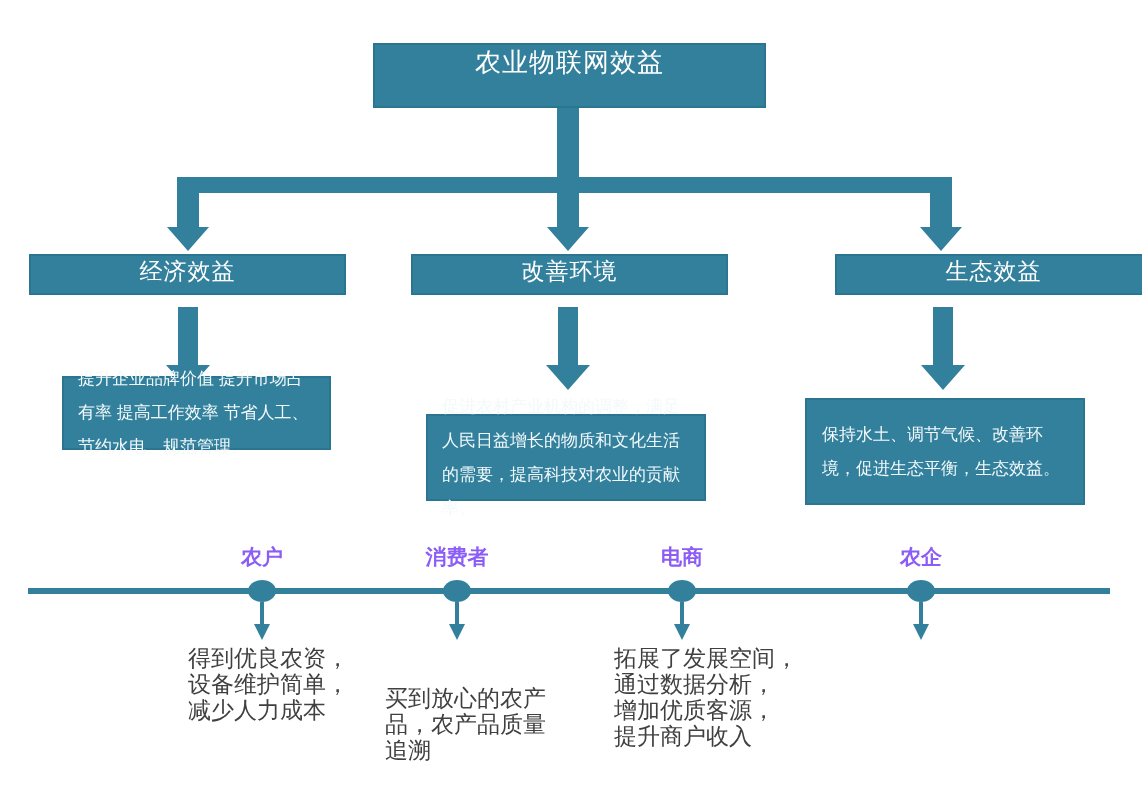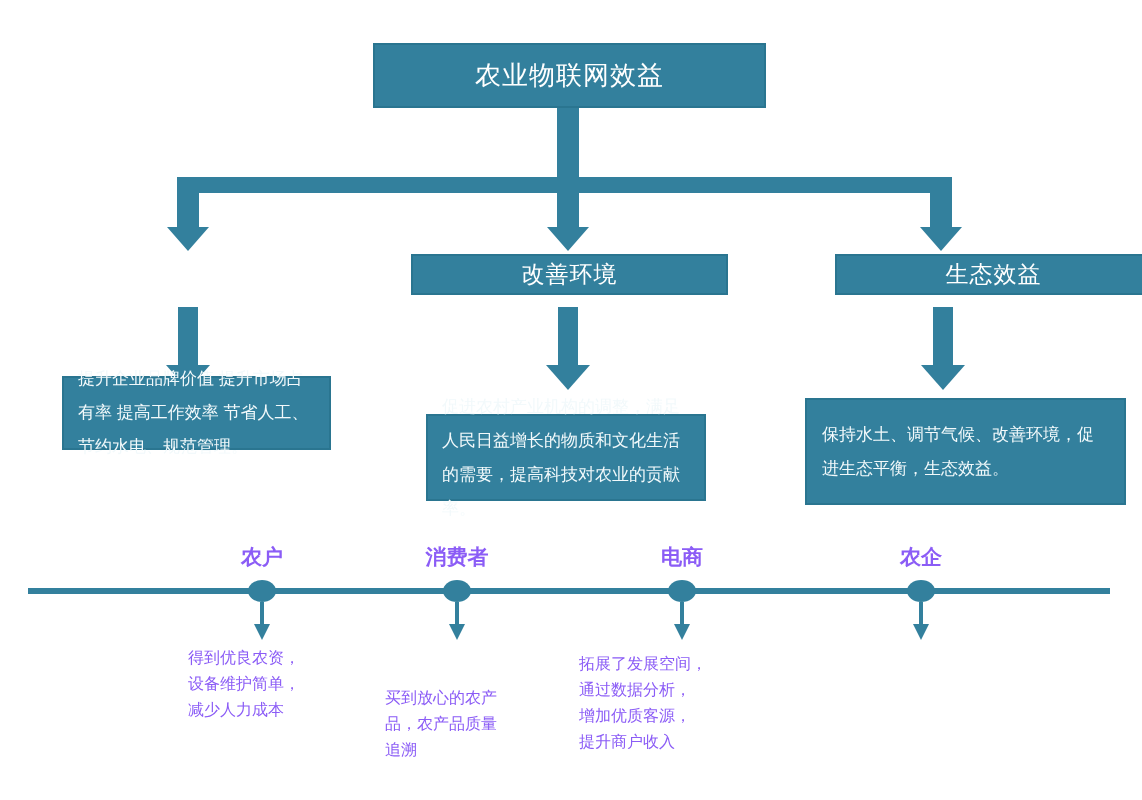--- a/index.html
+++ b/index.html
@@ -16,21 +16,20 @@
     left: 0; top: 0;
     pointer-events: none;
   }
   .box {
     position: absolute;
     background: #33809D;
     border: 2px solid #2A7590;
     box-sizing: border-box;
     color: #ffffff;
     display: flex;
-    align-items: center;
     justify-content: center;
     text-align: center;
   }
   .root-box {
     left: 373px; top: 43px;
     width: 393px; height: 65px;
     font-size: 26px;
     letter-spacing: 1px;
   }
   .branch-box {
@@ -50,42 +49,42 @@
     color: #F2F9FB;
     font-size: 17px;
     line-height: 34px;
     padding: 8px 14px;
     display: flex;
     align-items: center;
     text-align: left;
   }
   .desc-box.d0 { left: 62px;  top: 376px; width: 269px; height: 74px; }
   .desc-box.d1 { left: 426px; top: 397px; width: 280px; height: 87px; margin-top: 17px; }
-  .desc-box.d2 { left: 805px; top: 398px; width: 321px; height: 107px; padding-left: 15px; }
+  .desc-box.d2 { left: 805px; top: 398px; width: 280px; height: 107px; padding-left: 15px; }
   .tl-label {
     position: absolute;
     top: 543px;
     transform: translateX(-50%);
     font-size: 21px;
     font-weight: bold;
     color: #8b5cf6;
     white-space: nowrap;
   }
   .tl-desc {
     position: absolute;
     top: 645px;
-    font-size: 16px;
+    font-size: 23px;
     line-height: 26px;
-    color: #8b5cf6;
+    color: #404040;
     white-space: pre-line;
     text-align: left;
   }
   .tl-desc.t0 { left: 188px; }
   .tl-desc.t1 { left: 385px; margin-top: 40px; }
-  .tl-desc.t2 { left: 579px; margin-top: 6px; }
+  .tl-desc.t2 { left: 614px; }
   .tl-desc.t3 { left: 848px; }
 </style>
 </head>
 <body>
 
 <div class="canvas">
 
   <svg class="layer-svg" width="1142" height="800" viewBox="0 0 1142 800">
     <g fill="#33809D">
 
@@ -132,20 +131,23 @@
         <rect x="919" y="602" width="4" height="22"></rect>
         <polygon points="913,624 929,624 921,640"></polygon>
       </g>
     </g>
   </svg>
 
   <div class="box root-box">
     <span>农业物联网效益</span>
   </div>
 
+  <div class="box branch-box b0">
+    <span>经济效益</span>
+  </div>
   <div class="box branch-box b1">
     <span>改善环境</span>
   </div>
   <div class="box branch-box b2">
     <span>生态效益</span>
   </div>
 
   <div class="desc-box d0">
     <span>提升企业品牌价值 提升市场占有率 提高工作效率 节省人工、节约水电、规范管理。</span>
   </div>

